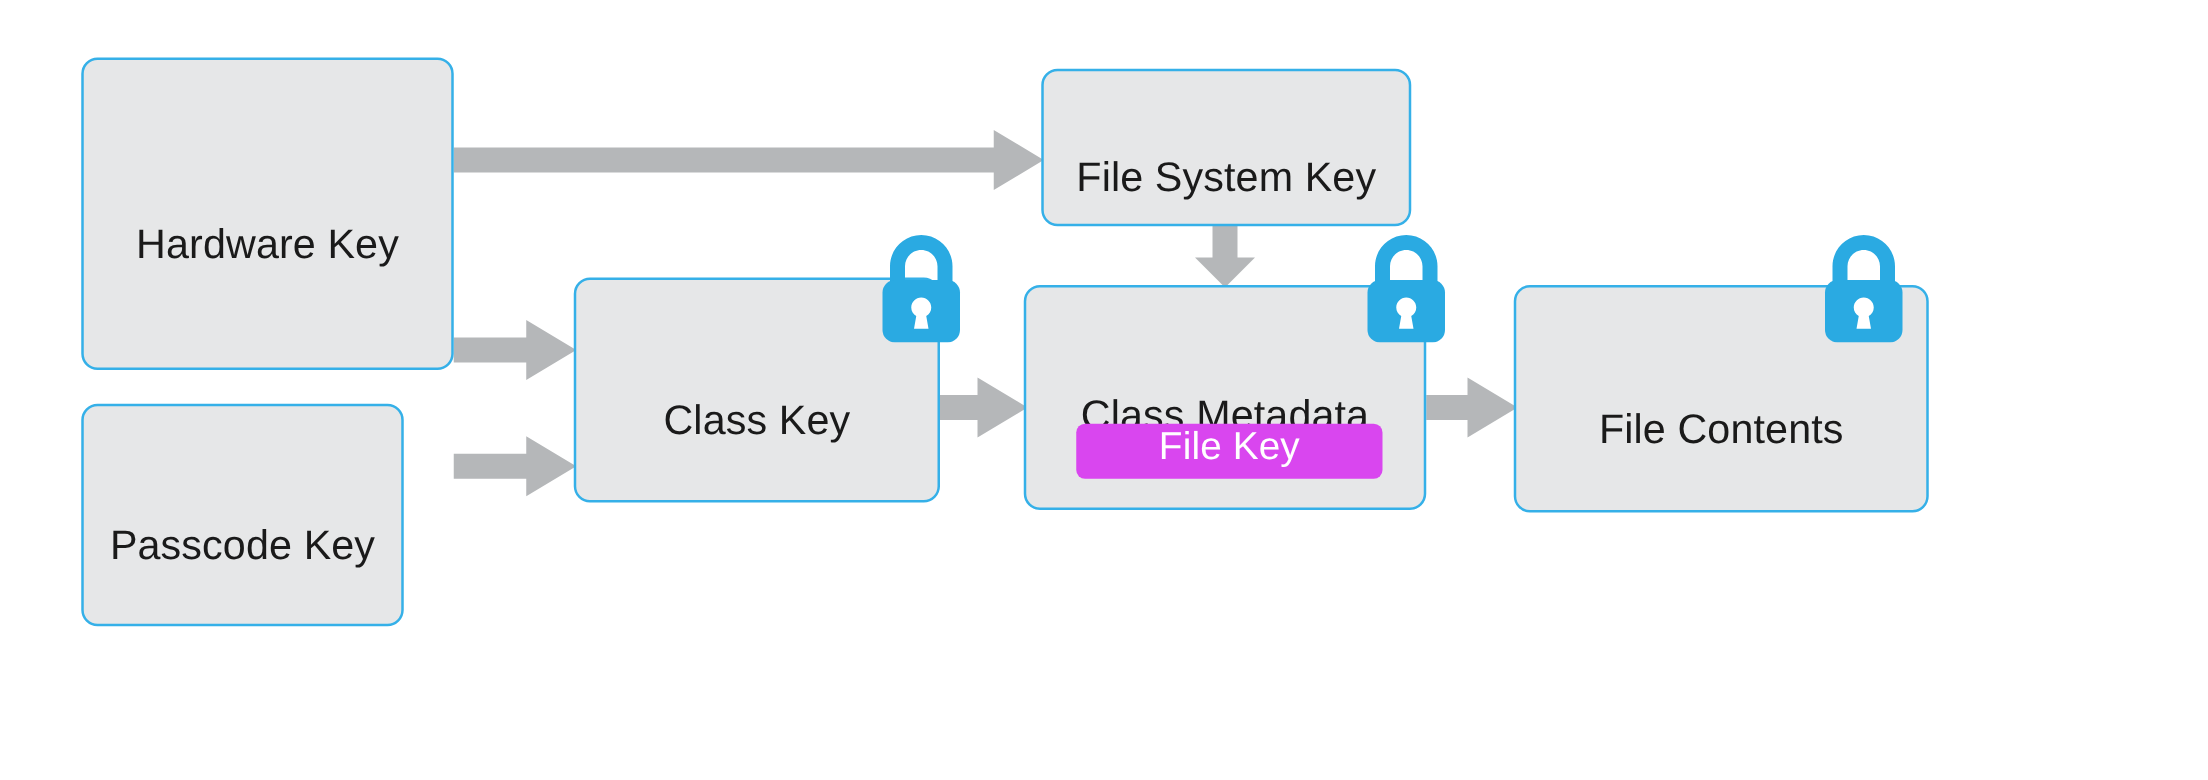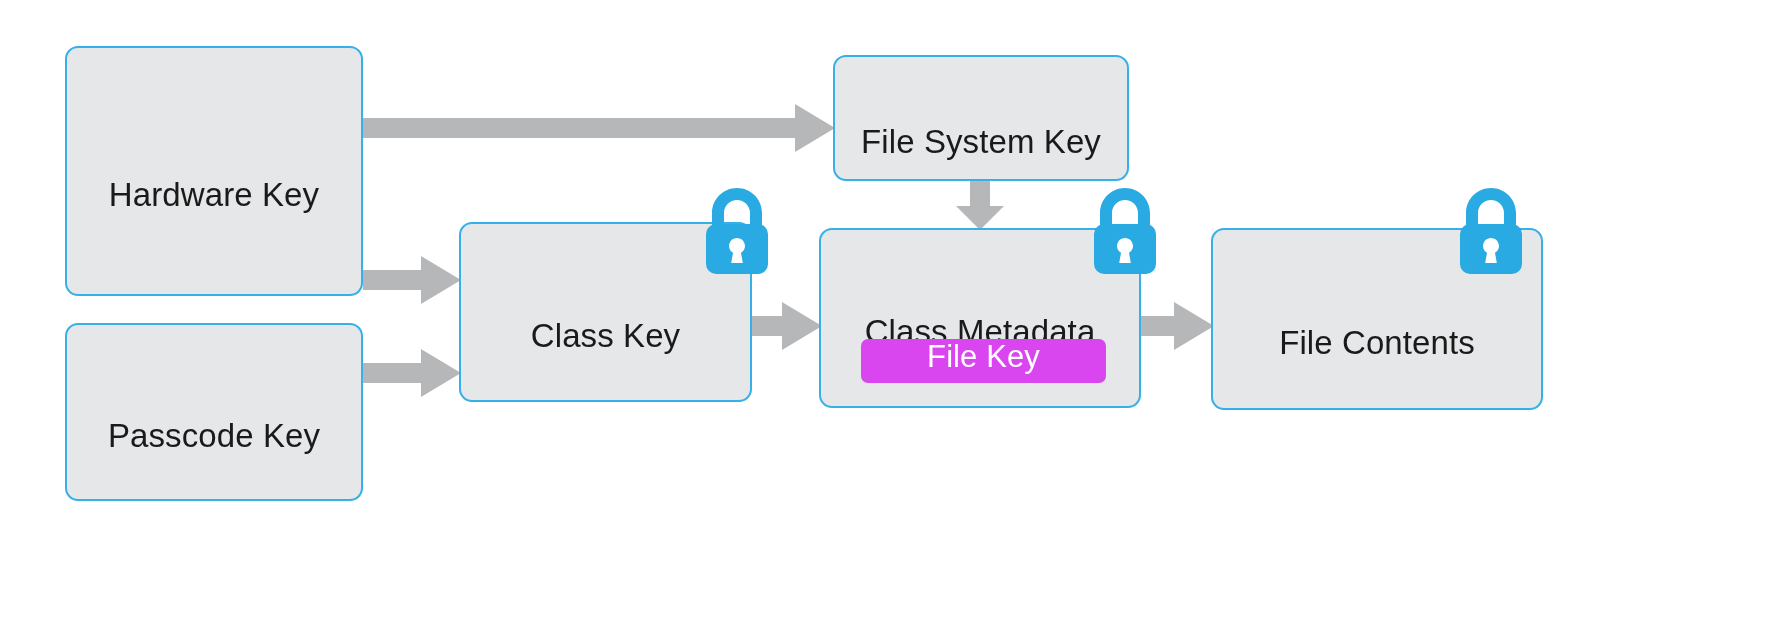--- a/index.html
+++ b/index.html
@@ -34,21 +34,21 @@
     font-size: 33px;
     font-weight: 400;
     line-height: 1.1;
     letter-spacing: 0.1px;
     text-align: center;
     white-space: nowrap;
     margin-top: 48px;
   }
   
   #node-hardware-key   { left: 65px;   top: 46px;  width: 298px; height: 250px; }
-  #node-passcode-key   { left: 65px;   top: 323px; width: 298px; height: 178px; }
+  #node-passcode-key   { left: 65px;   top: 323px; width: 258px; height: 178px; }
   #node-class-key      { left: 459px;  top: 222px; width: 293px; height: 180px; }
   #node-file-system-key{ left: 833px;  top: 55px;  width: 296px; height: 126px; }
   #node-file-metadata  { left: 819px;  top: 228px; width: 322px; height: 180px;
                          justify-content: flex-start; padding-top: 36px; }
   #node-file-contents  { left: 1211px; top: 228px; width: 332px; height: 182px; }
 
   
   .inner-key {
     position: absolute;
     left: 40px;

